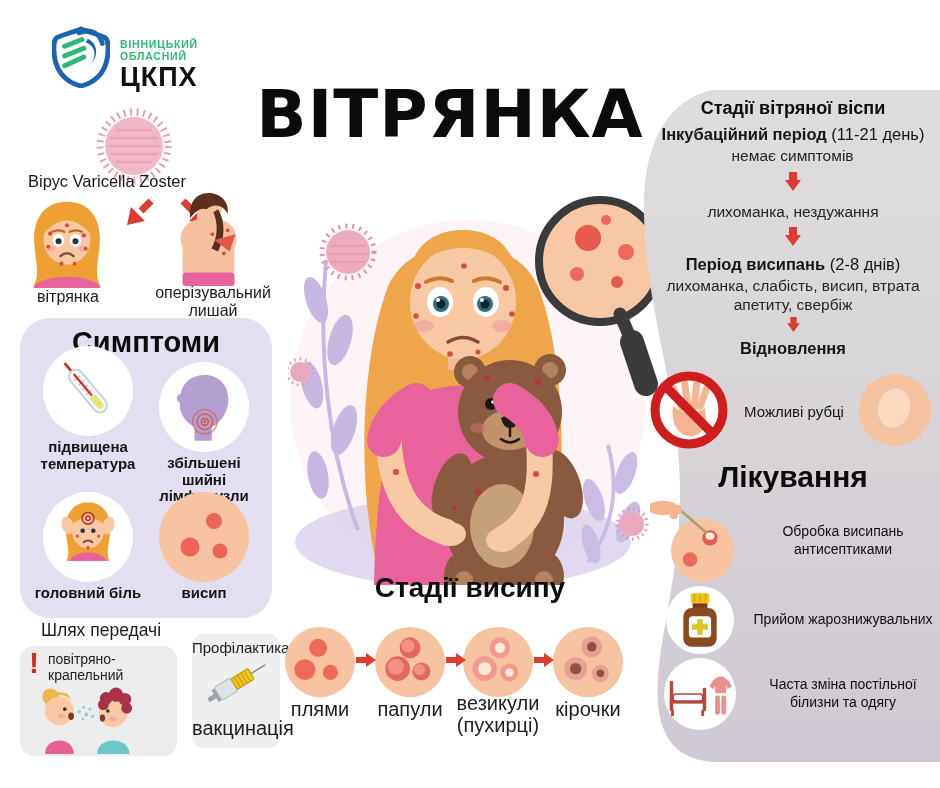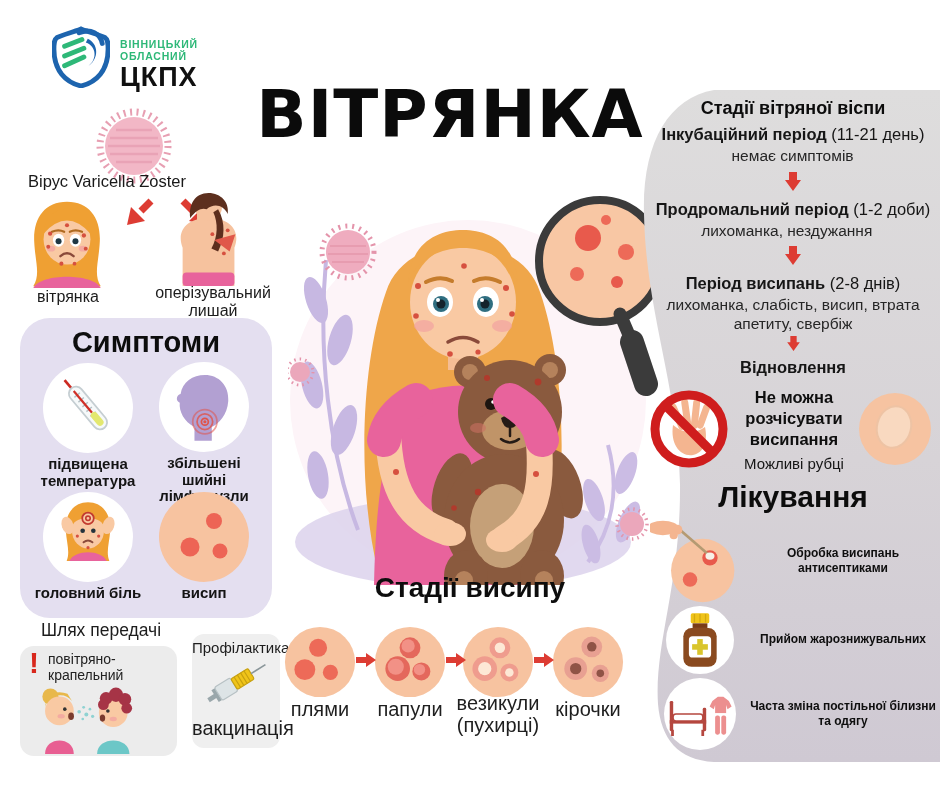--- a/index.html
+++ b/index.html
@@ -25,21 +25,21 @@
   .arrow-dr{left:178px;top:196px}
   .fig-girl{left:20px;top:198px}
   .label-girl{left:18px;top:288px;width:100px;text-align:center;font-size:16px}
   .fig-shingles{left:158px;top:192px}
   .label-shingles{left:150px;top:284px;width:126px;text-align:center;font-size:16px;line-height:1.12}
 
   
   .symptoms-panel{left:20px;top:318px;width:252px;height:300px;background:#e4dff0;border-radius:30px}
   .symptoms-title{position:absolute;top:8px;left:0;width:100%;text-align:center;font-size:29px;font-weight:700;color:#0d0d0d}
   .sym-cell{position:absolute;width:112px;text-align:center}
-  .sym-c1{left:12px;top:45px}.sym-c2{left:128px;top:44px}.sym-c3{left:12px;top:174px}.sym-c4{left:128px;top:174px}
+  .sym-c1{left:12px;top:28px}.sym-c2{left:128px;top:44px}.sym-c3{left:12px;top:174px}.sym-c4{left:128px;top:174px}
   .sym-circle{width:90px;height:90px;border-radius:50%;background:#fff;margin:0 auto;display:flex;align-items:center;justify-content:center;overflow:hidden}
   .sym-circle.skin{background:#f7c3a0}
   .sym-label{margin-top:3px;font-weight:700;font-size:15px;line-height:1.1;color:#141414}
 
   
   .trans-title{left:20px;top:620px;width:162px;text-align:center;font-size:17.5px;color:#1d1d1d}
   .trans-box{left:20px;top:646px;width:157px;height:110px;background:#ececec;border-radius:14px}
   .trans-alert{position:absolute;left:9px;top:0;font-size:30px;font-weight:800;color:#d8281c}
   .trans-type{position:absolute;left:28px;top:5px;width:122px;text-align:left;font-size:14px;line-height:1.15;color:#222}
   .sneeze-svg{position:absolute;left:3px;bottom:2px}
@@ -70,21 +70,21 @@
   .warning-row{margin-top:10px;display:flex;align-items:center;width:292px}
   .warn-text{width:126px}
   .warn-main{font-weight:700;font-size:16.5px;line-height:1.3;color:#0e0e0e}
   .warn-note{font-size:15px;margin-top:4px}
   .treat-title{margin-top:8px;font-size:30px;font-weight:800;color:#0c0c0c}
   .t-row{display:flex;align-items:center;width:100%}
   .t-r1{margin-top:4px}.t-r2{margin-top:2px}.t-r3{margin-top:4px}
   .t-icon{width:100px;flex:0 0 100px;display:flex;justify-content:center;align-items:center}
   .t-circle{width:68px;height:68px;background:#fff;border-radius:50%;display:flex;align-items:center;justify-content:center}
   .t-circle.big{width:72px;height:72px}
-  .t-label{flex:1;text-align:center;font-weight:700;font-size:12px;line-height:1.25;color:#0e0e0e}
+  .t-label{flex:1;text-align:center;font-weight:400;font-size:14px;line-height:1.25;color:#0e0e0e}
 </style>
 </head>
 <body>
 
 <div class="canvas">
 
   <div class="abs logo">
     <svg width="58" height="62" viewBox="0 0 60 64">
       <path d="M30 3 C40 7 50 9 55 12 C58 14 58 18 58 24 C58 46 46 58 30 62 C14 58 2 46 2 24 C2 18 2 14 5 12 C10 9 20 7 30 3 Z" fill="none" stroke="#1d64ae" stroke-width="5"></path>
       <g stroke="#2eb878" stroke-width="5" stroke-linecap="round">
@@ -464,21 +464,20 @@
 
     <div class="step">
       <div class="step-head"><span class="b">Інкубаційний період</span> <span>(11-21 день)</span></div>
       <div class="step-desc">немає симптомів</div>
     </div>
     <svg class="dn-arrow" width="16" height="19" viewBox="0 0 16 19">
         <path d="M4 0 H12 V8 H16 L8 19 L0 8 H4 Z" fill="#dd3c33"></path>
       </svg>
 
     <div class="step">
-      <div class="step-head"><span class="b">Продромальний період</span> <span>(1-2 доби)</span></div>
       <div class="step-desc">лихоманка, нездужання</div>
     </div>
     <svg class="dn-arrow" width="16" height="19" viewBox="0 0 16 19">
         <path d="M4 0 H12 V8 H16 L8 19 L0 8 H4 Z" fill="#dd3c33"></path>
       </svg>
 
     <div class="step">
       <div class="step-head"><span class="b">Період висипань</span> <span>(2-8 днів)</span></div>
       <div class="step-desc">лихоманка, слабість, висип, втрата апетиту, свербіж</div>
     </div>
@@ -497,21 +496,20 @@
           <rect x="27" y="16" width="7" height="28" rx="3.5" transform="rotate(-24 30 30)"></rect>
           <rect x="36" y="12" width="7" height="32" rx="3.5" transform="rotate(-8 39 28)"></rect>
           <rect x="45" y="12" width="7" height="30" rx="3.5" transform="rotate(6 48 27)"></rect>
           <rect x="53" y="16" width="7" height="26" rx="3.5" transform="rotate(20 56 29)"></rect>
           <path d="M26 38 C 23 58 34 70 46 68 C 57 66 61 54 58 40 C 48 47 36 47 26 38 Z"></path>
         </g>
         <circle cx="42" cy="42" r="34" fill="none" stroke="#cf1d1d" stroke-width="9"></circle>
         <line x1="19" y1="19" x2="65" y2="65" stroke="#cf1d1d" stroke-width="9"></line>
       </svg>
       <div class="warn-text">
-        <div class="warn-main">Не можна розчісувати висипання</div>
         <div class="warn-note">Можливі рубці</div>
       </div>
       <svg width="76" height="76" viewBox="0 0 76 76">
         <circle cx="38" cy="38" r="36" fill="#f6c3a1"></circle>
         <ellipse cx="37" cy="36" rx="17" ry="21" fill="#f9d9c0" transform="rotate(14 37 36)"></ellipse>
         <ellipse cx="37" cy="36" rx="17" ry="21" fill="none" stroke="#eec3a4" stroke-width="2" transform="rotate(14 37 36)"></ellipse>
       </svg>
     </div>
 
     <div class="treat-title">Лікування</div>

